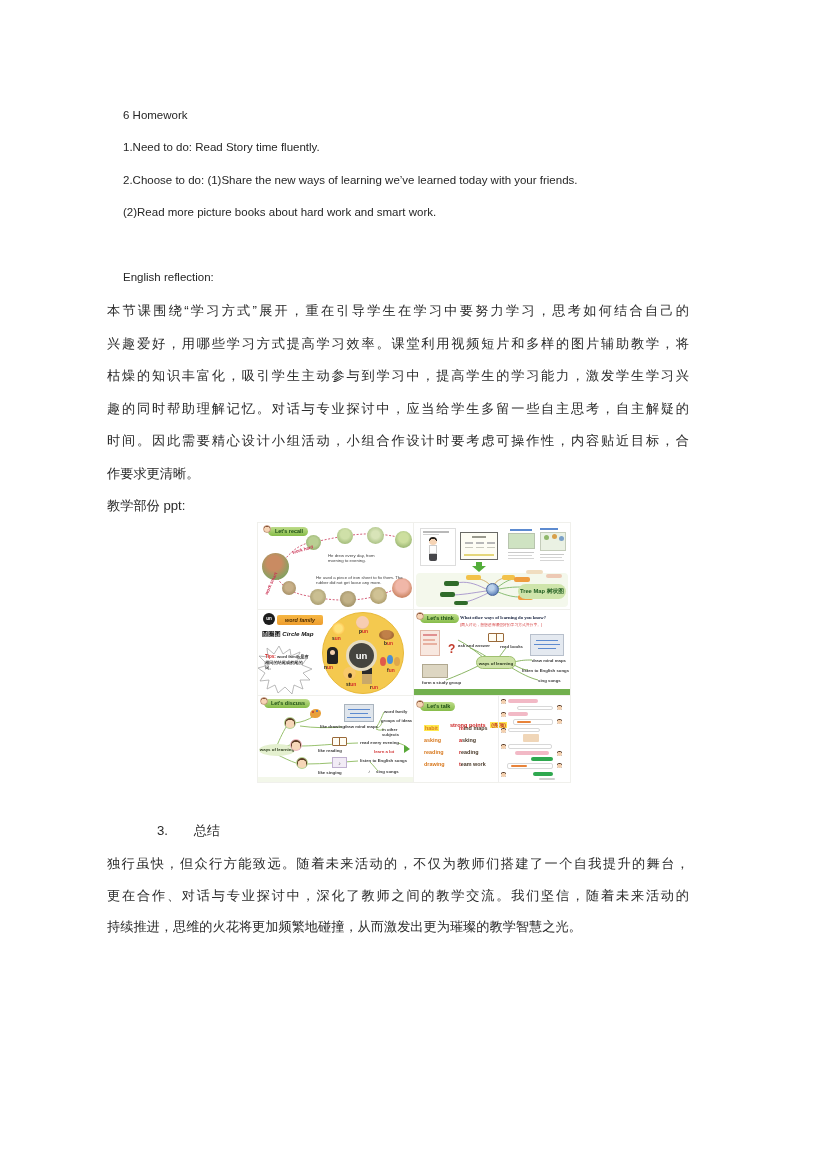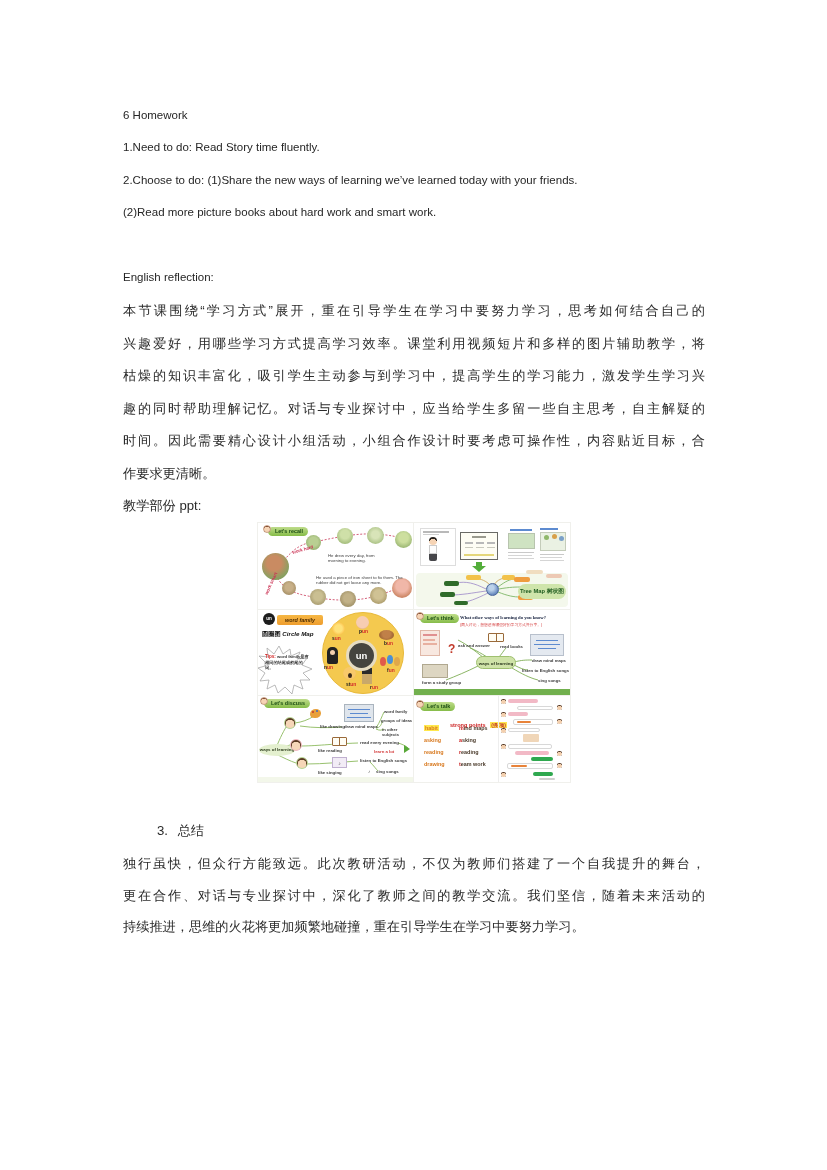--- a/index.html
+++ b/index.html
@@ -6,21 +6,21 @@
   html, body { width: 827px; height: 1170px; }
   body {
     position: relative;
     background: #ffffff;
     font-family: "Liberation Sans", sans-serif;
     color: #262626;
     overflow: hidden;
   }
   .abs { position: absolute; }
   .en-line { position: absolute; left: 123px; font-size: 11.5px; letter-spacing: 0; white-space: nowrap; }
-  .cn-line { position: absolute; left: 123px; width: 582px; font-size: 13.2px; color: #2b2b2b; }
+  .cn-line { position: absolute; left: 107px; width: 582px; font-size: 13.2px; color: #2b2b2b; }
   .just { text-align: justify; text-align-last: justify; }
 
   
   #ppt-grid {
     position: absolute; left: 258px; top: 523px; width: 312px; height: 259px;
     display: grid; grid-template-columns: 156px 156px; grid-template-rows: 87px 86px 86px;
     background: #fbfbfa;
   }
   .slide { position: relative; overflow: hidden; background: #ffffff; outline: 1px solid #f0f0ec; }
   .slide svg { position: absolute; left: 0; top: 0; }
@@ -292,17 +292,17 @@
       <span class="bubble" style="left:12px;top:69px;width:16px;height:2px;background:#e8833a"></span>
       <span class="chat-avatar" style="left:2px;top:76px"></span>
         <span class="bubble bub-green" style="left:34px;top:76px;width:20px;height:4px"></span>
       <span class="bubble" style="left:40px;top:82px;width:16px;height:2px;background:#cfcfcf"></span>
     </div>
   </div>
 </div>
 
 <div class="cn-line" style="top:822px;left:157px;width:560px">
   <span>3.</span>
-  <span style="margin-left:6px">总结</span>
+  <span style="margin-left:22px">总结</span>
 </div>
-<div class="cn-line just" style="top:855px">独行虽快，但众行方能致远。此次教研活动，不仅为教师们搭建了一个自我提升的舞台，</div>
+<div class="cn-line just" style="top:855px">独行虽快，但众行方能致远。随着未来活动的，不仅为教师们搭建了一个自我提升的舞台，</div>
 <div class="cn-line just" style="top:886.5px">更在合作、对话与专业探讨中，深化了教师之间的教学交流。我们坚信，随着未来活动的</div>
-<div class="cn-line" style="top:918px">持续推进，思维的火花将更加频繁地碰撞，重在引导学生在学习中要努力学习。</div>
+<div class="cn-line" style="top:918px">持续推进，思维的火花将更加频繁地碰撞，从而激发出更为璀璨的教学智慧之光。</div>
 
 </body></html>

